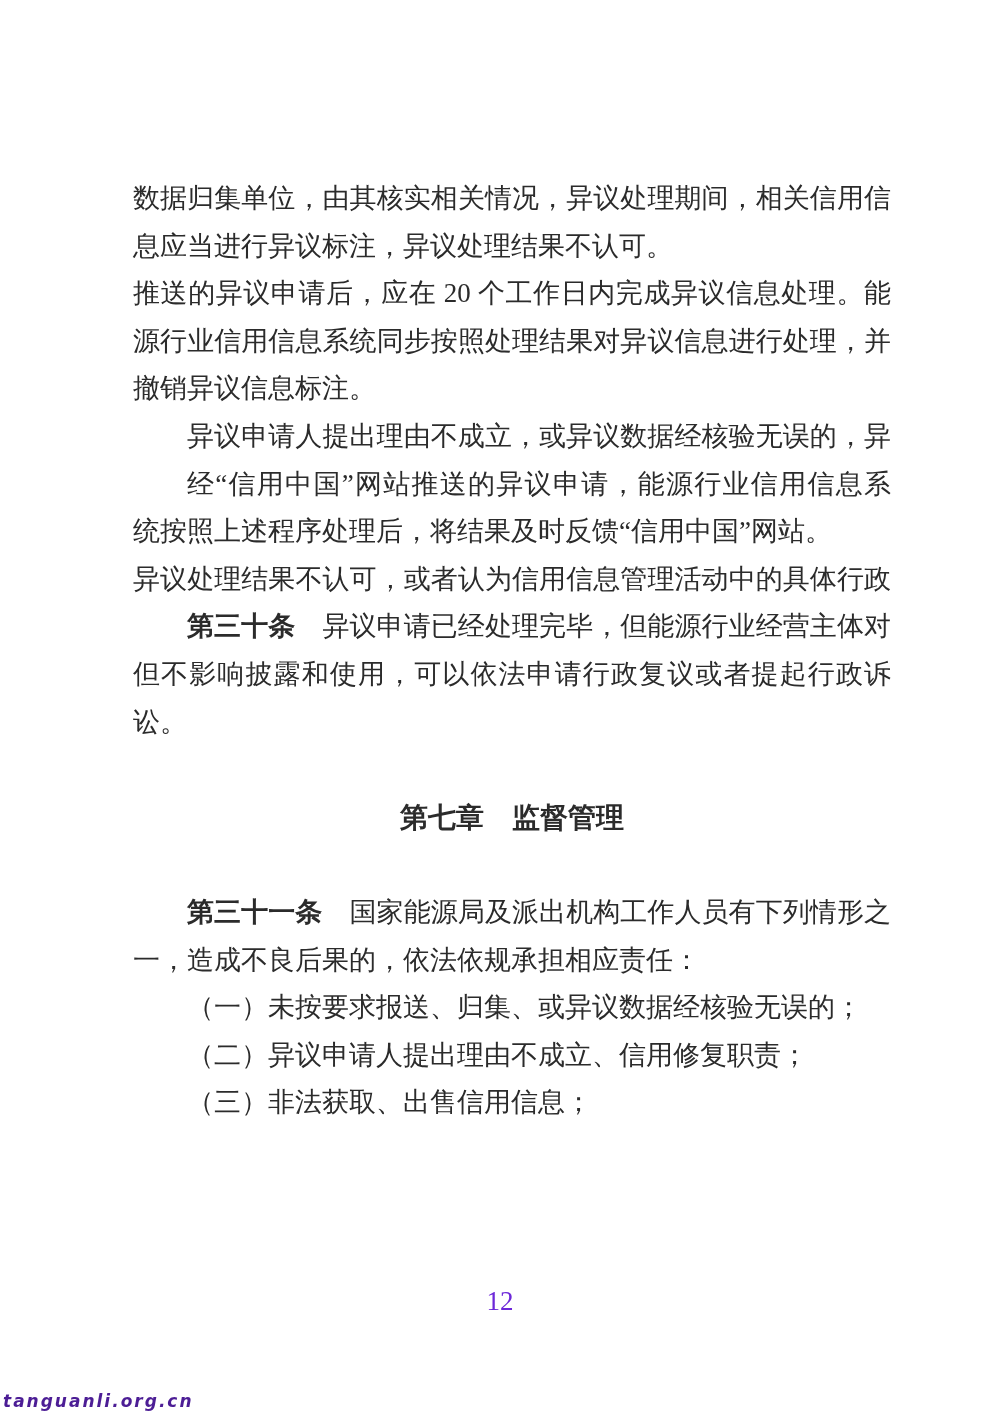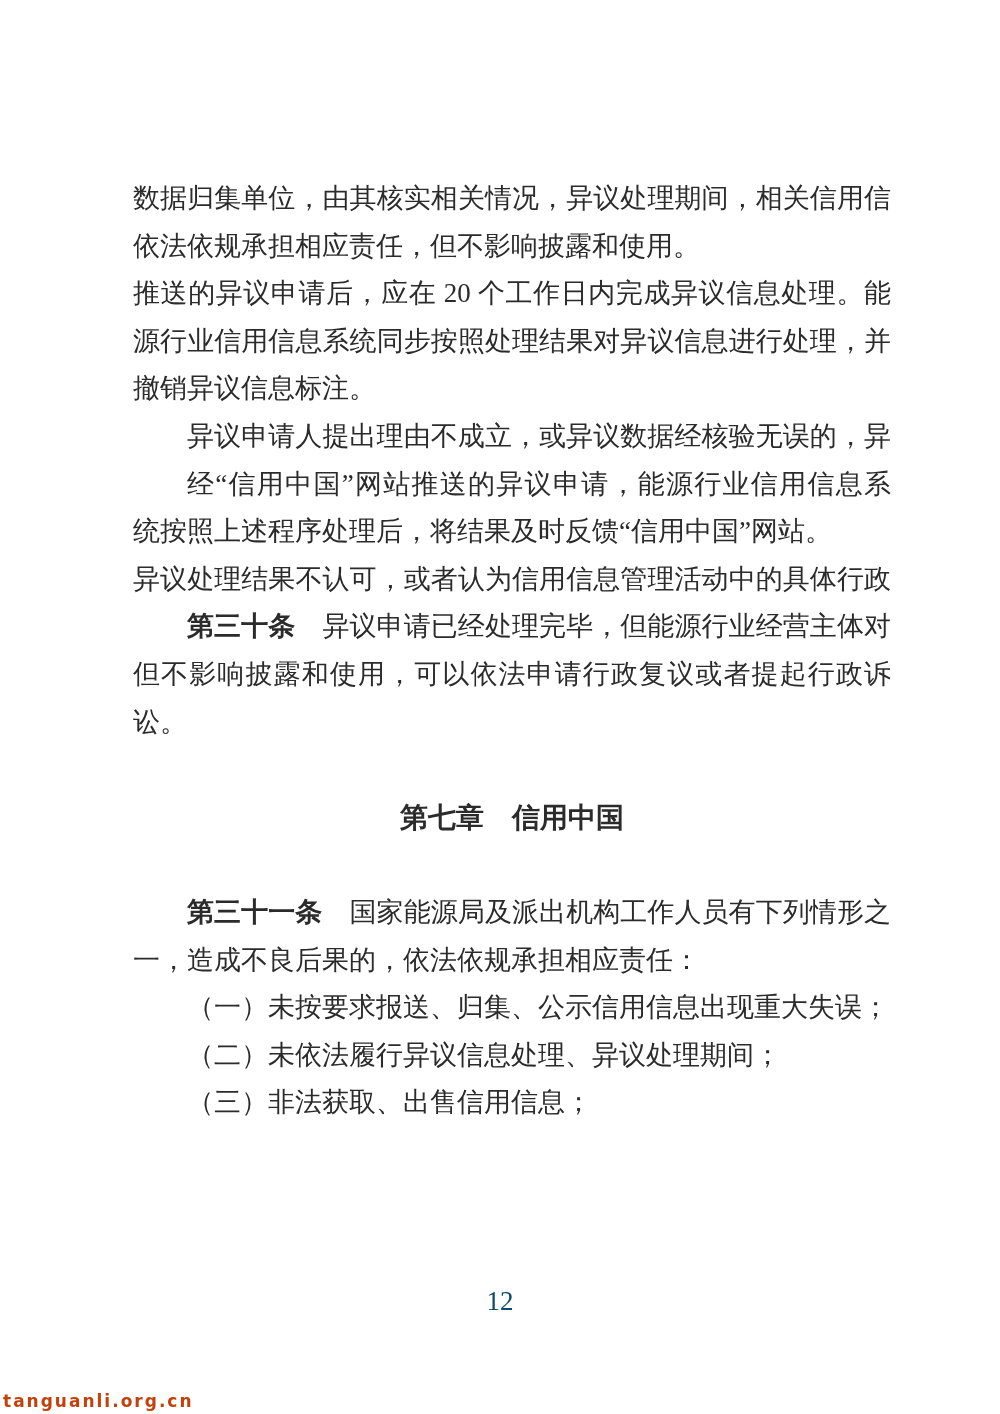--- a/index.html
+++ b/index.html
@@ -61,36 +61,36 @@
     font-size: 17px;
     letter-spacing: 2px;
     white-space: nowrap;
   }
 </style>
 </head>
 <body style="background: rgb(255, 255, 255);">
 
 <div class="doc" id="doc" style="color: rgb(43, 43, 43);">
     <div class="line fill"><span>数据归集单位，由其核实相关情况，异议处理期间，相关信用信</span></div>
-    <div class="line"><span>依法依规承担相应责任，但不影响披露和使用。</span></div>
+    <div class="line"><span>息应当进行异议标注，异议处理结果不认可。</span></div>
     <div class="line fill"><span>推送的异议申请后，应在 20 个工作日内完成异议信息处理。能</span></div>
     <div class="line fill"><span>源行业信用信息系统同步按照处理结果对异议信息进行处理，并</span></div>
     <div class="line"><span>撤销异议信息标注。</span></div>
     <div class="line indent fill"><span>异议申请人提出理由不成立，或异议数据经核验无误的，异</span></div>
     <div class="line indent fill"><span>经“信用中国”网站推送的异议申请，能源行业信用信息系</span></div>
     <div class="line"><span>统按照上述程序处理后，将结果及时反馈“信用中国”网站。</span></div>
     <div class="line fill"><span>异议处理结果不认可，或者认为信用信息管理活动中的具体行政</span></div>
     <div class="line indent fill"><span class="seg-bold">第三十条</span><span>　异议申请已经处理完毕，但能源行业经营主体对</span></div>
     <div class="line fill"><span>但不影响披露和使用，可以依法申请行政复议或者提起行政诉</span></div>
     <div class="line"><span>讼。</span></div>
     <div class="line"></div>
-    <div class="line heading"><span class="seg-bold">第七章　信用中国</span></div>
+    <div class="line heading"><span class="seg-bold">第七章　监督管理</span></div>
     <div class="line"></div>
     <div class="line indent fill"><span class="seg-bold">第三十一条</span><span>　国家能源局及派出机构工作人员有下列情形之</span></div>
     <div class="line"><span>一，造成不良后果的，依法依规承担相应责任：</span></div>
-    <div class="line indent"><span>（一）未按要求报送、归集、公示信用信息出现重大失误；</span></div>
-    <div class="line indent"><span>（二）未依法履行异议信息处理、异议处理期间；</span></div>
+    <div class="line indent"><span>（一）未按要求报送、归集、或异议数据经核验无误的；</span></div>
+    <div class="line indent"><span>（二）异议申请人提出理由不成立、信用修复职责；</span></div>
     <div class="line indent"><span>（三）非法获取、出售信用信息；</span></div>
   </div>
 
-<div class="page-number" style="color: #0c4a6e;">12</div>
+<div class="page-number" style="color: #6d28d9;">12</div>
 
-<div class="watermark" style="color: #c2410c;">tanguanli.org.cn</div>
+<div class="watermark" style="color: #4c1d95; font-style: italic;">tanguanli.org.cn</div>
 
 </body></html>

